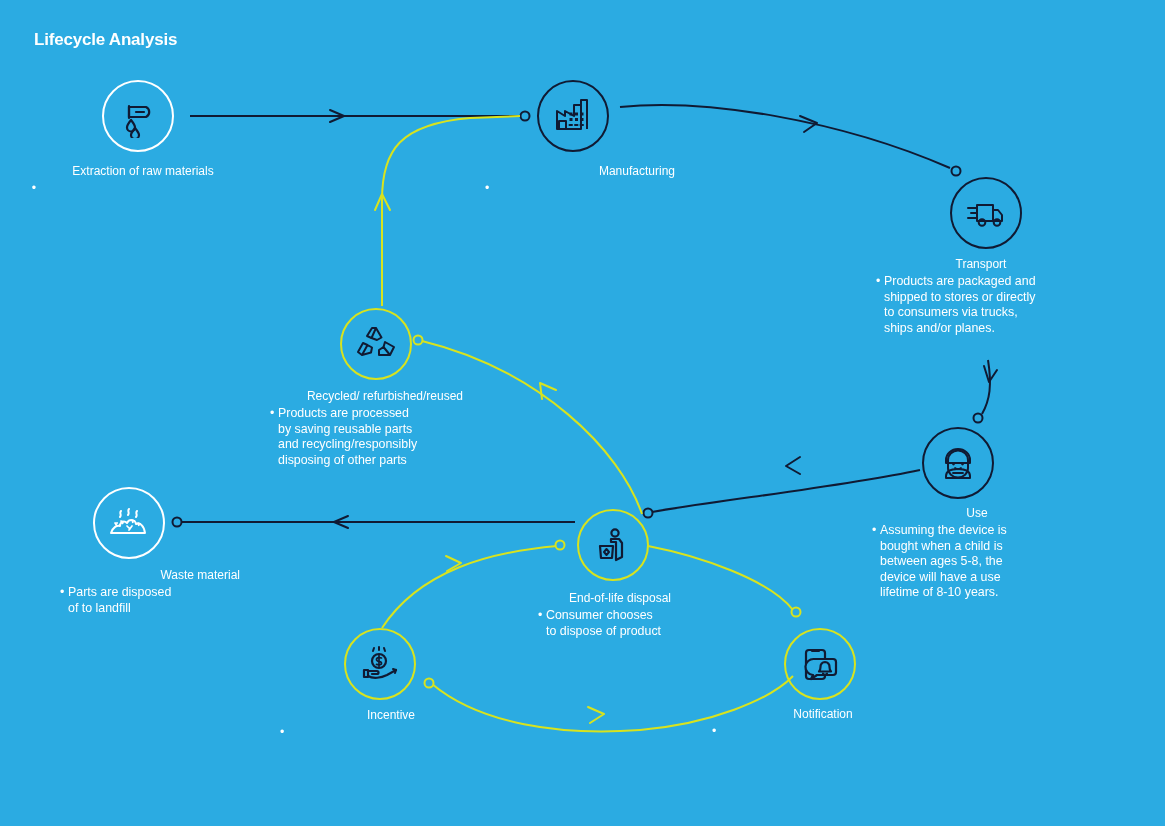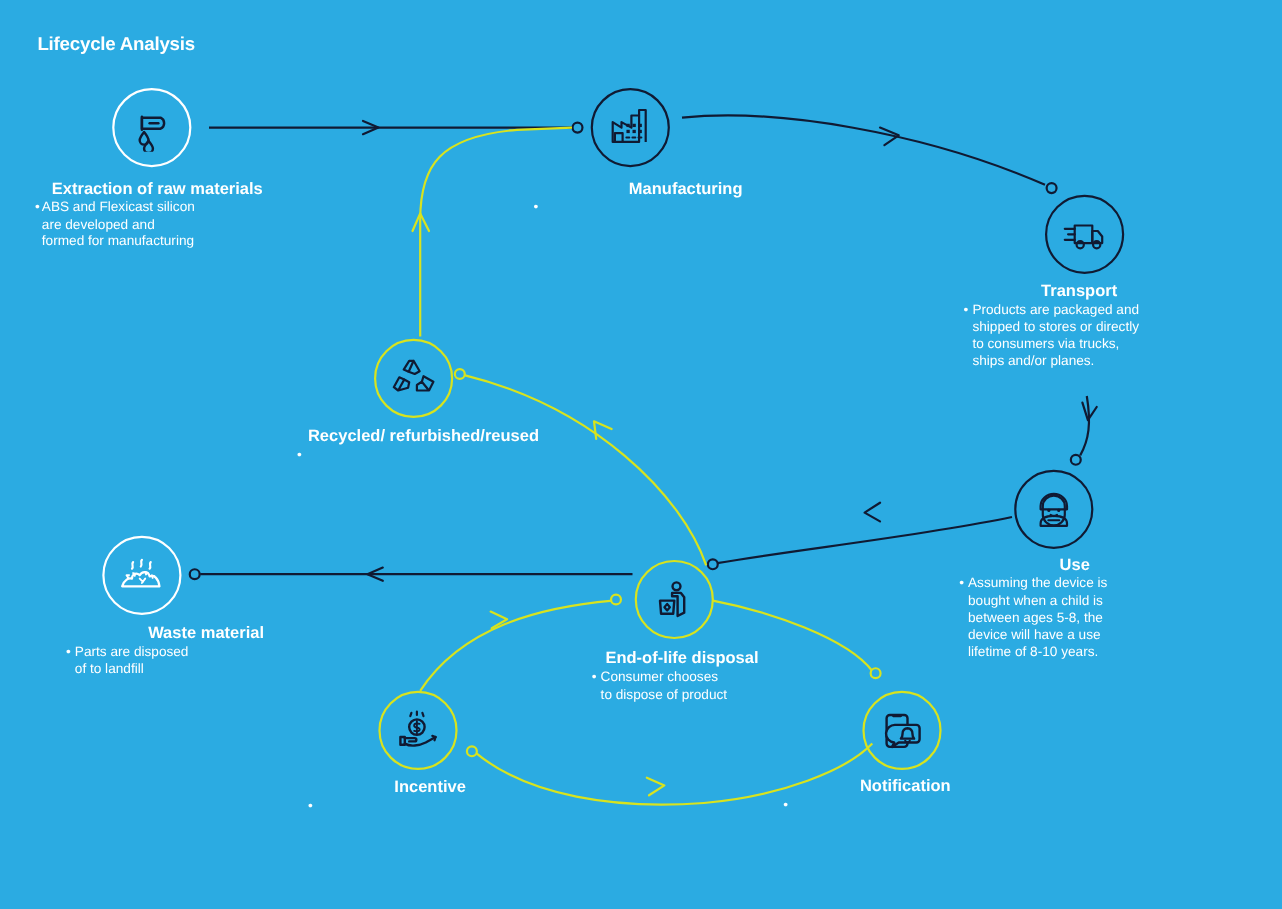--- a/index.html
+++ b/index.html
@@ -45,22 +45,22 @@
     align-items: center;
     justify-content: center;
   }
   .node .circle.yellow { border-color: #D8E31E; }
   .node .circle svg { display: block; }
   .label {
     position: absolute;
     color: #FFFFFF;
   }
   .label .hd {
-    font-size: 15px;
-    font-weight: bold;
+    font-size: 12px;
+    font-weight: normal;
     line-height: 17px;
     margin: 0 0 1px 0;
   }
   .label .bd {
     font-size: 12.4px;
     line-height: 15.6px;
     margin: 0;
     white-space: pre-line;
   }
   .label.center { text-align: center; }
@@ -160,23 +160,20 @@
           <path d="M19,34 C19,34 15,39 15,41 A4,4 0 0 0 23,41 C23,39 19,34 19,34 Z" stroke="#101A33" stroke-width="2.2" fill="none" stroke-linejoin="round"></path>
         </svg>
       </span>
     </div>
   </div>
   <div class="label center" style="left:30px; top:163px; width:226px;">
     <p class="hd">Extraction of  raw
 materials</p>
     <div class="bullet-row">
       <span class="bullet-dot">•</span>
-      <p class="bd">ABS and Flexicast silicon
-are developed and
-formed for manufacturing</p>
     </div>
   </div>
 
   <div class="node" style="left:537px; top:80px;">
     <div class="circle" style="border-color:#101A33;">
       <span>
         <svg width="46" height="46" viewBox="0 0 46 46">
           <path d="M7,36 L7,18 L15,23 L15,18 L24,23 L24,12 L31,12 L31,36 Z" stroke="#101A33" stroke-width="2" fill="none" stroke-linejoin="round"></path>
           <path d="M31,12 L31,7 L37,7 L37,36" stroke="#101A33" stroke-width="2" fill="none" stroke-linejoin="round"></path>
           <path d="M9,36 L9,28 L16,28 L16,36" stroke="#101A33" stroke-width="2" fill="none" stroke-linejoin="round"></path>
@@ -325,20 +322,24 @@
           <path d="M29.5,25 L31,20 L40,25 L36,33" stroke="#101A33" stroke-width="2" fill="none" stroke-linejoin="round"></path>
         </svg>
       </span>
     </div>
   </div>
   <div class="label" style="left:270px; top:388px; width:230px;">
     <p class="hd" style="text-align:center;">Recycled/
 refurbished/reused</p>
     <div class="bullet-row">
       <span class="bullet-dot">•</span>
+      <p class="bd">Products are processed
+by saving reusable parts
+and recycling/responsibly
+disposing of other parts</p>
     </div>
   </div>
 
   <div class="node" style="left:93px; top:487px;">
     <div class="circle">
       <span>
         <svg width="46" height="46" viewBox="0 0 46 46">
           <path d="M15,11 C13,13 16,15 14,17 M23,9 C21,11 24,13 22,15 M31,11 C29,13 32,15 30,17" stroke="#FFFFFF" stroke-width="2" fill="none" stroke-linecap="round"></path>
           <path d="M5,33 C7,27 11,25 14,26 C14,22 18,20 21,23 C23,19 29,19 30,24 C34,22 38,26 39,33 Z" stroke="#FFFFFF" stroke-width="2" fill="none" stroke-linejoin="round"></path>
           <path d="M11,26 L9,23 L12,23 M17,24 L15,21 L18,22 M27,23 L26,20 L29,21 M33,26 L32,23 L35,24" stroke="#FFFFFF" stroke-width="1.7" fill="none" stroke-linejoin="round"></path>

